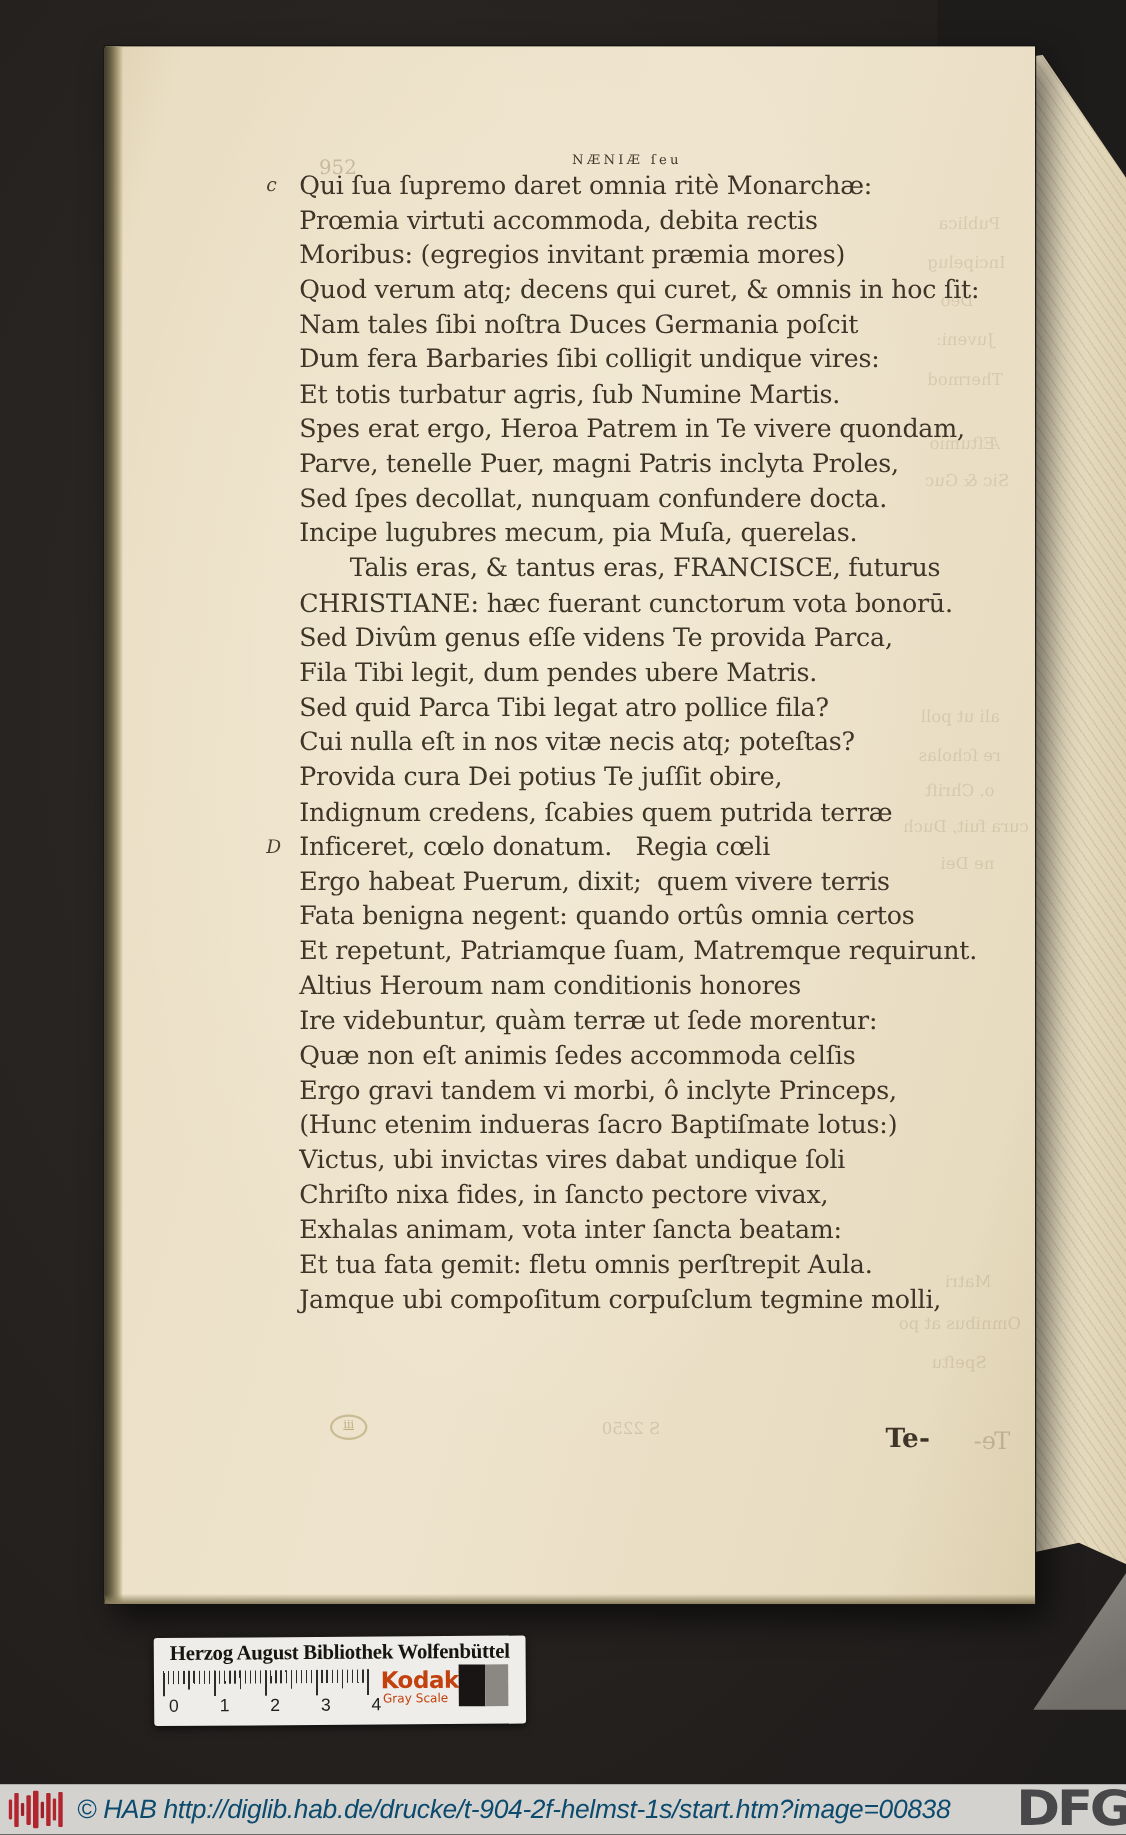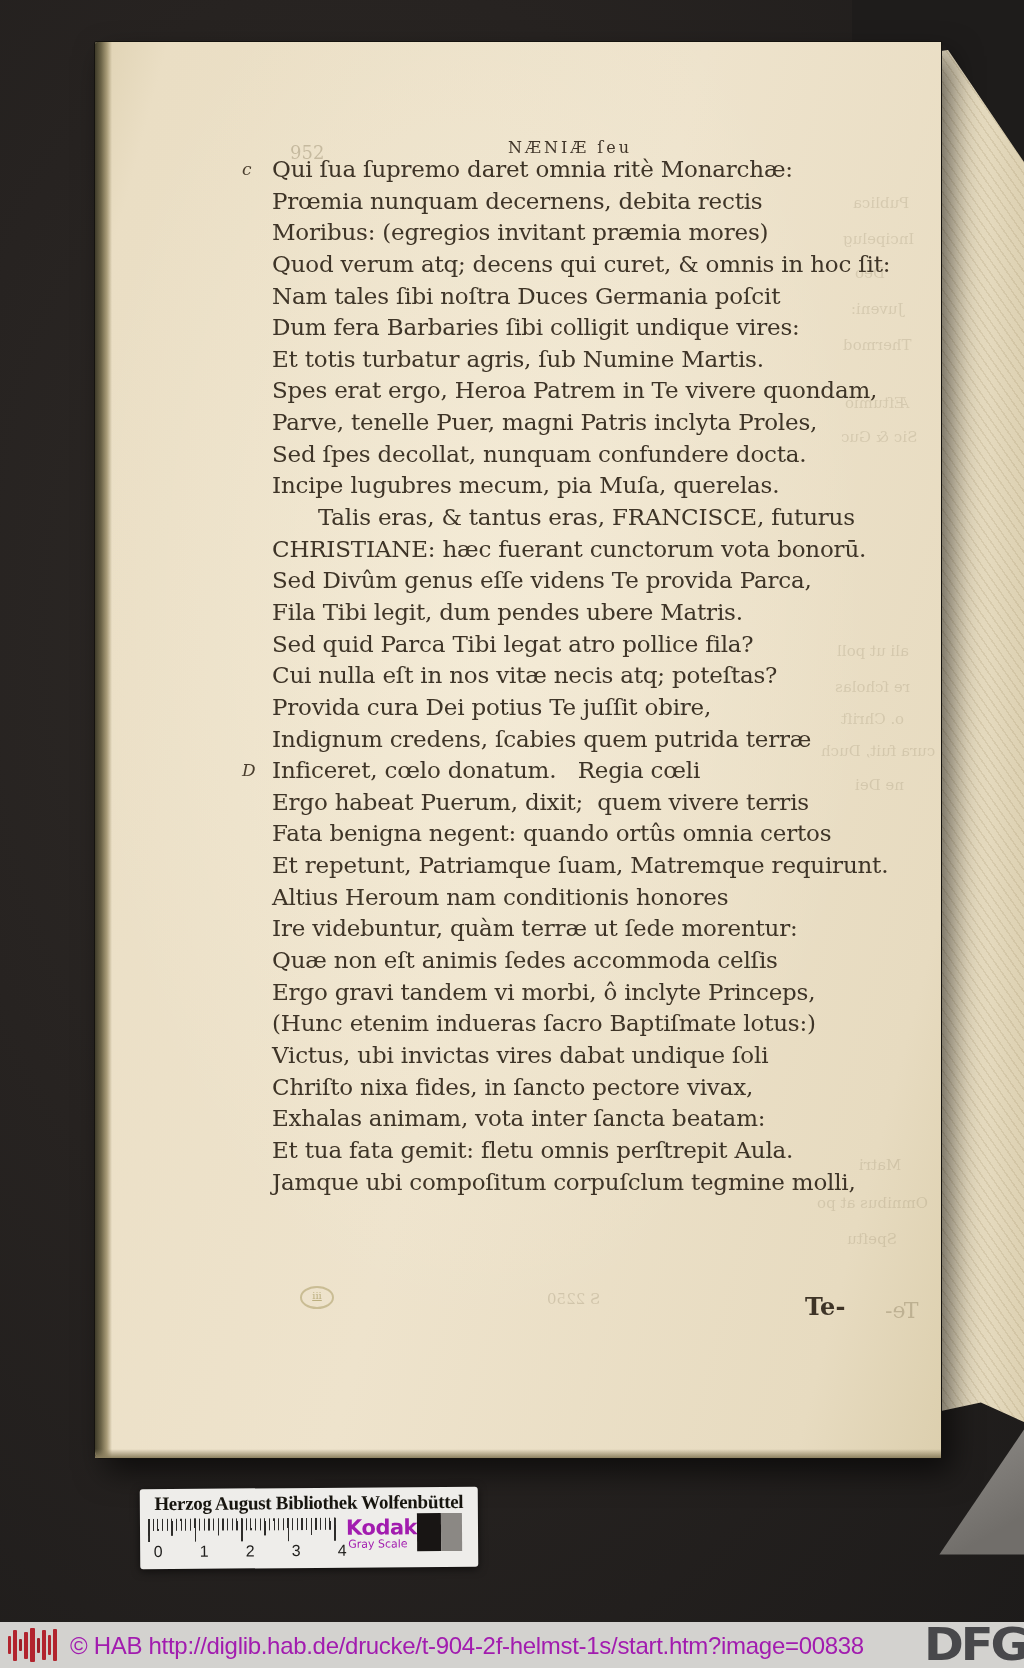--- a/index.html
+++ b/index.html
@@ -24,21 +24,21 @@
       linear-gradient(90deg,#e8ddc2 0%,#e4d9bd 60%,#ddd1b2 100%);
     clip-path:polygon(0 0.5%, 55% 0, 100% 7.8%, 100% 99%, 48% 97.6%, 0 98.2%);}
   .crease{position:absolute;left:938px;top:46px;width:2px;height:1390px;background:rgba(92,76,48,.35);}
   .corner-tr{position:absolute;left:852px;top:0;width:172px;height:162px;background:#1e1c1b;
     clip-path:polygon(0 0,100% 0,100% 100%,54% 28%,0 27%);}
   .cradle{position:absolute;left:930px;top:1420px;width:94px;height:160px;
     background:linear-gradient(150deg,#94918d 0%,#716e6a 70%);
     clip-path:polygon(100% 6%,100% 84%,10% 84%);}
   
   .running-head{position:absolute;left:330px;top:96px;width:290px;text-align:center;
-    font-size:16px;letter-spacing:3px;color:#41362a;}
+    font-size:12px;letter-spacing:3px;color:#41362a;}
   .poem{position:absolute;left:177px;top:112px;width:640px;color:#3e3427;}
   .line{position:relative;height:31.65px;line-height:31.65px;font-size:23px;
     letter-spacing:-0.2px;white-space:pre;}
   .line.indent{padding-left:46px;}
   .mletter{position:absolute;left:-30px;top:0;width:24px;font-size:17px;font-style:italic;color:#4a3e2e;}
   .catchword{position:absolute;left:710px;top:1250px;font-size:24px;font-weight:600;color:#3e3427;}
   .stamp{position:absolute;left:205px;top:1244px;width:30px;height:19px;border:2px solid rgba(148,133,66,.4);
     border-radius:50%;color:rgba(148,133,66,.55);font-size:10px;line-height:16px;text-align:center;text-decoration:underline;}
   .ghost{position:absolute;font-size:15px;color:#6d5f3f;opacity:.16;filter:blur(.5px);white-space:pre;}
   .ghost.mirrored{transform:scaleX(-1);}
@@ -47,63 +47,63 @@
     border-radius:3px;box-shadow:0 2px 8px rgba(0,0,0,.6);transform:rotate(-.4deg);overflow:hidden;}
   .card-title{margin-top:4px;text-align:center;font-family:"Liberation Serif",serif;font-weight:bold;
     font-size:19px;letter-spacing:-0.3px;color:#17150f;}
   .ruler{position:absolute;left:8px;top:30px;width:192px;height:46px;}
   .ticks{position:absolute;left:0;top:0;width:188px;}
   .ticks.minor{height:12px;background:repeating-linear-gradient(to right,#2d2c2a 0 1.2px,rgba(0,0,0,0) 1.2px 4.65px);}
   .ticks.mid{height:17px;background:repeating-linear-gradient(to right,#2d2c2a 0 1.3px,rgba(0,0,0,0) 1.3px 23.25px);}
   .ticks.major{height:23px;background:repeating-linear-gradient(to right,#2d2c2a 0 1.6px,rgba(0,0,0,0) 1.6px 46.5px);}
   .rnum{position:absolute;top:24px;transform:translateX(-50%);font-family:"Liberation Sans",sans-serif;
     font-size:16px;color:#201f1d;}
-  .kodak{position:absolute;left:206px;top:28px;font-family:"DejaVu Sans",sans-serif;color:#a21caf;}
+  .kodak{position:absolute;left:206px;top:28px;font-family:"DejaVu Sans",sans-serif;color:#c2410c;}
   .kodak-brand{font-size:21px;font-weight:bold;letter-spacing:-0.5px;}
   .kodak-sub{font-size:11px;margin-top:-2px;margin-left:2px;}
   .patches{position:absolute;left:277px;top:26px;height:38px;display:flex;align-items:stretch;}
   .patches span{display:block;height:38px;}
   .p-black{width:24px;background:#181514;}
   .p-gray{width:21px;background:#8b8884;}
   
   .footer{position:absolute;left:0;top:1622px;width:1024px;height:46px;background:#d3d2cf;}
   .hab-logo{position:absolute;left:8px;top:0;height:46px;display:flex;align-items:center;gap:2px;}
   .hab-logo i{display:block;width:4px;background:#b2242e;border-radius:1px;}
   .hab-logo i:nth-child(1){height:18px;width:3px;}
   .hab-logo i:nth-child(2){height:31px;}
   .hab-logo i:nth-child(3){height:12px;width:3px;background:#9e1f29;}
   .hab-logo i:nth-child(4){height:27px;}
   .hab-logo i:nth-child(5){height:34px;width:5px;}
   .hab-logo i:nth-child(6){height:15px;width:3px;background:#9e1f29;}
   .hab-logo i:nth-child(7){height:30px;}
   .hab-logo i:nth-child(8){height:20px;width:3px;}
   .hab-logo i:nth-child(9){height:32px;}
   .footer-url{position:absolute;left:70px;top:0;height:30px;line-height:47px;
-    font-family:"Liberation Sans",sans-serif;font-size:24px;letter-spacing:-0.3px;color:#a21caf;white-space:nowrap;}
+    font-family:"Liberation Sans",sans-serif;font-size:24px;letter-spacing:-0.3px;color:#0c4a6e;white-space:nowrap;font-style:italic;}
   .dfg{position:absolute;right:-3px;bottom:-4px;font-family:"DejaVu Sans",sans-serif;font-weight:bold;
     font-size:48px;letter-spacing:-3px;color:#48484b;transform:scaleY(.92);}
 </style>
 </head>
 <body>
 
 <div class="stage">
 
   <div class="foreedge"></div>
   <div class="crease"></div>
   <div class="corner-tr"></div>
   <div class="cradle"></div>
 
   <div class="page">
     <div class="running-head">NÆNIÆ ſeu</div>
 
     <div class="poem">
 
         <div class="line"><span class="mletter">c</span><span class="ltext">Qui ſua ſupremo daret omnia ritè Monarchæ:</span></div>
 
-        <div class="line"><span class="mletter"></span><span class="ltext">Prœmia nunquam decernens, debita rectis</span></div>
+        <div class="line"><span class="mletter"></span><span class="ltext">Prœmia virtuti accommoda, debita rectis</span></div>
 
         <div class="line"><span class="mletter"></span><span class="ltext">Moribus: (egregios invitant præmia mores)</span></div>
 
         <div class="line"><span class="mletter"></span><span class="ltext">Quod verum atq; decens qui curet, &amp; omnis in hoc ſit:</span></div>
 
         <div class="line"><span class="mletter"></span><span class="ltext">Nam tales ſibi noſtra Duces Germania poſcit</span></div>
 
         <div class="line"><span class="mletter"></span><span class="ltext">Dum fera Barbaries ſibi colligit undique vires:</span></div>
 
 

